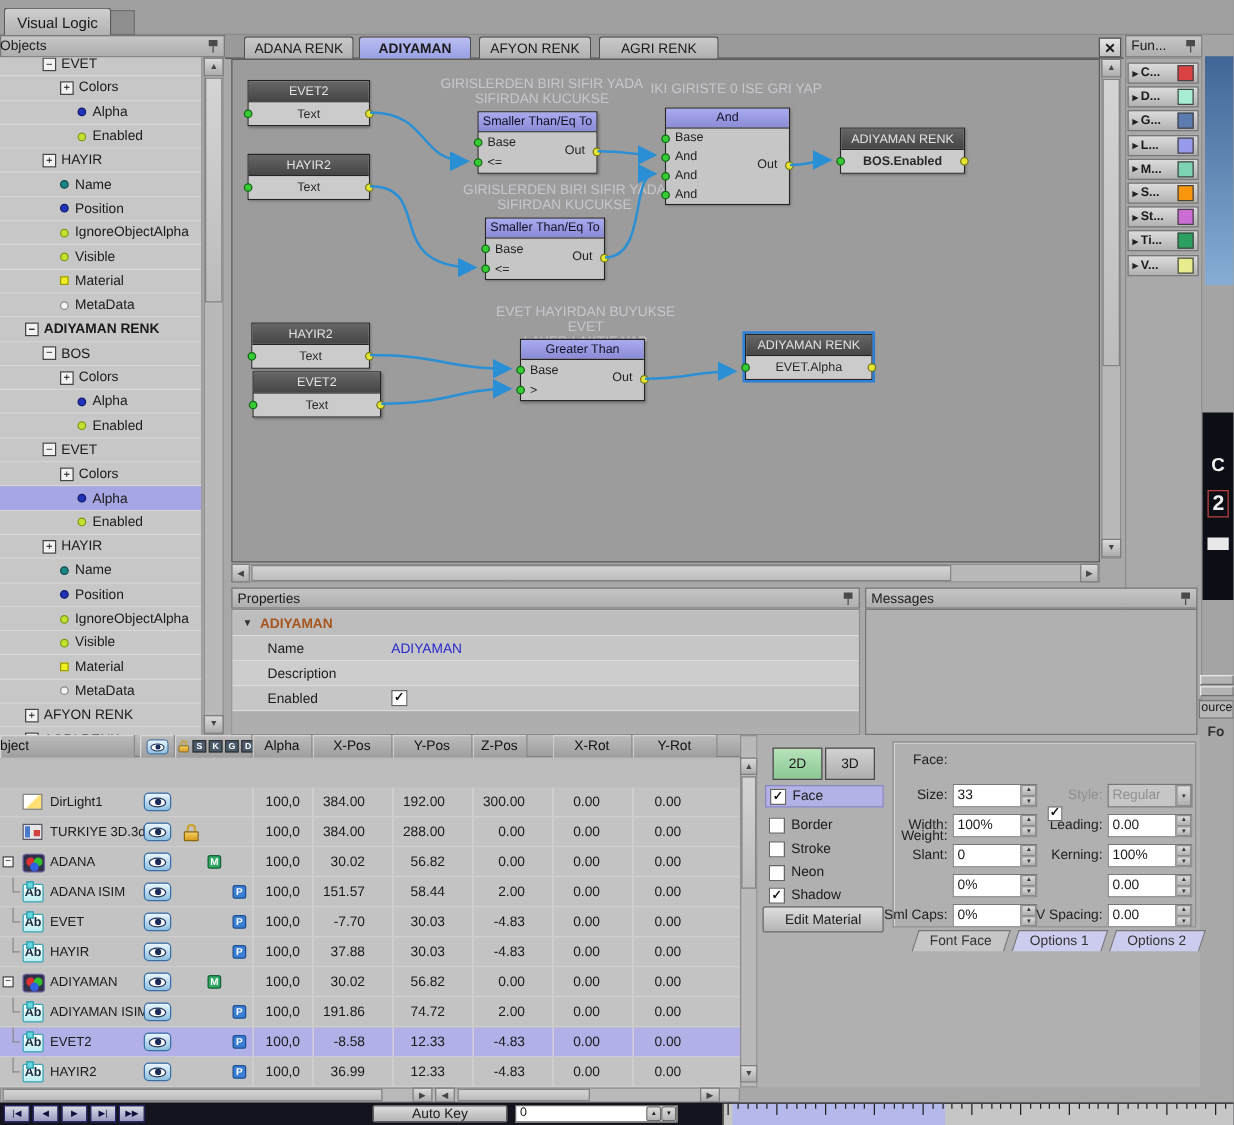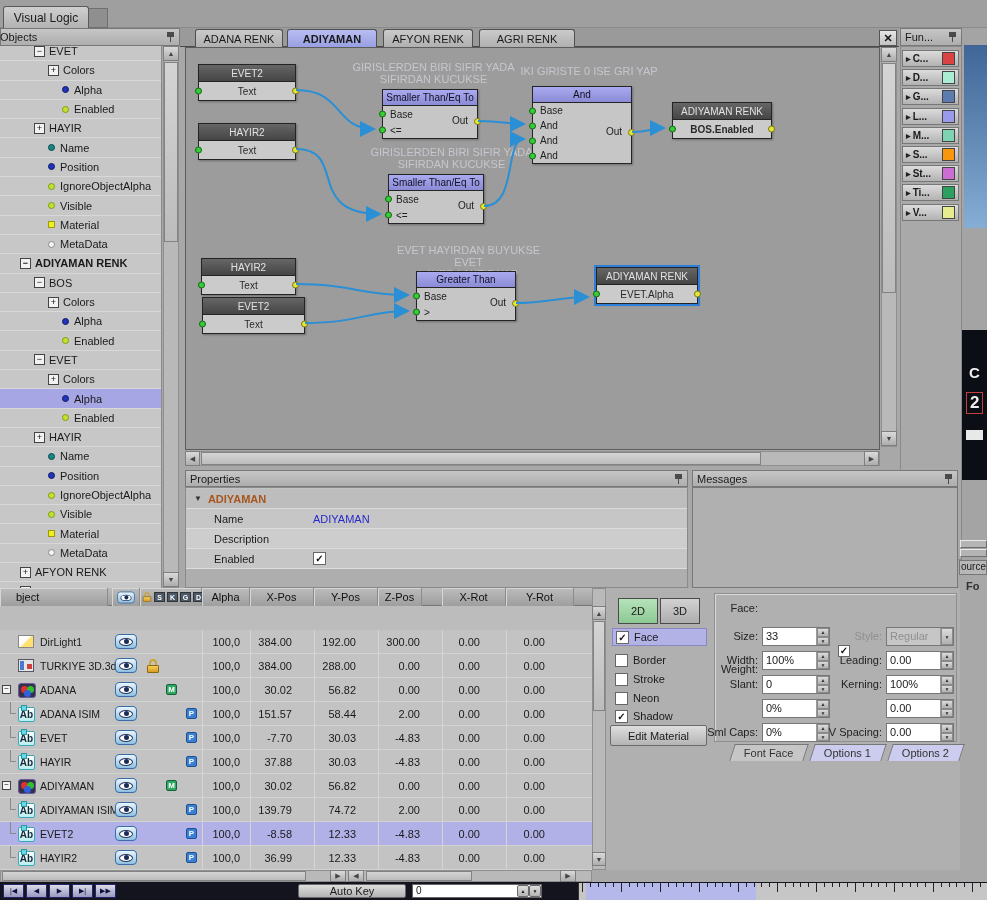--- a/index.html
+++ b/index.html
@@ -519,21 +519,21 @@
     </div>
   <div class="abs" style="left:186px;top:569px;width:501px;height:18px;background:#aeaeae"></div>
 
   <div class="abs phead" style="left:692px;top:470px;width:266px;height:17px">
     <span>Messages</span>
     <span class="pin"></span>
   </div>
   <div class="abs" style="left:692px;top:487px;width:266px;height:101px;background:#b0b0b0;border:1px solid #777"></div>
 
   <div class="abs" style="left:0;top:588px;width:592px;height:18px;background:linear-gradient(#bcbcbc,#9e9e9e);border-bottom:1px solid #777">
-    <div class="hcell" style="left:0;width:108px;justify-content:flex-start;padding-left:16px">
+    <div class="hcell" style="left:0;width:108px;justify-content:flex-start;padding-left:0">
       <span>bject</span>
     </div>
     <div class="hcell" style="left:112px;width:28px">
       <span class="eye" style="transform:scale(.8)">
           <span class="ew"></span>
           <span class="ep"></span>
         </span>
     </div>
     <div class="hcell" style="left:140px;width:62px;justify-content:flex-start;padding-left:1px">
       <span class="lk" style="transform:scale(.7);margin-right:1px">
@@ -736,21 +736,21 @@
         <div class="ocell" style="left: 112px; width: 28px; justify-content: center;">
           <div class="eye">
             <div class="ew"></div>
             <div class="ep"></div>
           </div>
         </div>
         <div class="ocell" style="left: 186px; width: 18px;">
           <div class="bdg bP">P</div>
         </div>
         <div class="ocell num" style="left: 202px; width: 48px; padding-right: 10px;">100,0</div>
-        <div class="ocell num" style="left: 250px; width: 64px; padding-right: 22px;">139.79</div>
+        <div class="ocell num" style="left: 250px; width: 64px; padding-right: 22px;">191.86</div>
         <div class="ocell num" style="left: 314px; width: 64px; padding-right: 22px;">74.72</div>
         <div class="ocell num" style="left: 378px; width: 64px; padding-right: 22px;">2.00</div>
         <div class="ocell num" style="left: 442px; width: 64px; padding-right: 26px;">0.00</div>
         <div class="ocell num" style="left: 506px; width: 68px; padding-right: 29px;">0.00</div>
       </div>
       <div class="orow osel" style="top: 216px;">
         <div class="ocell" style="left: 0px; width: 112px;">
           <div class="conn"></div>
           <div class="iab" style="position: absolute; left: 18px; top: 5px;">Ab</div>
           <div style="position: absolute; left: 40px; top: 6px; font-size: 10.5px; white-space: nowrap;">EVET2</div>

